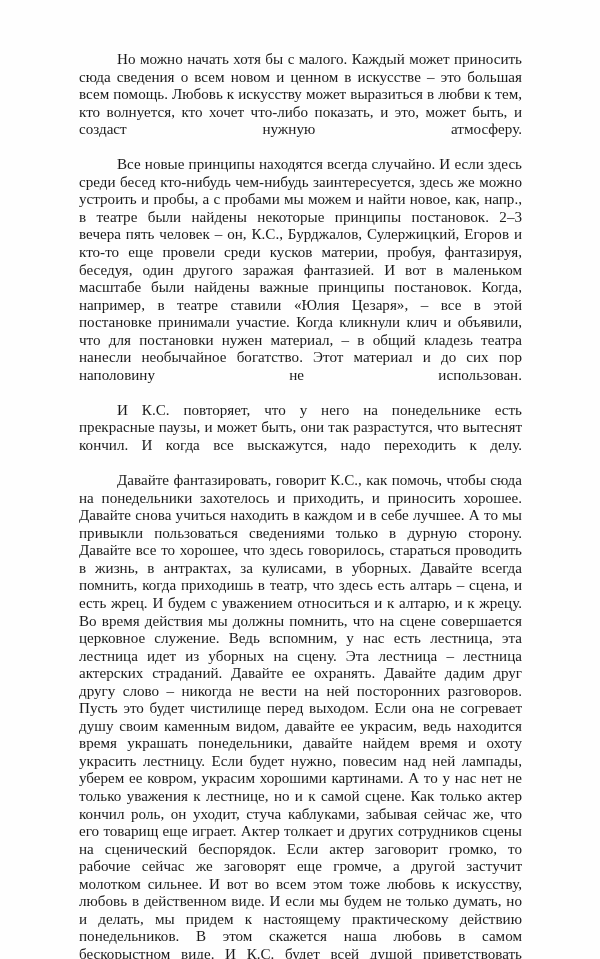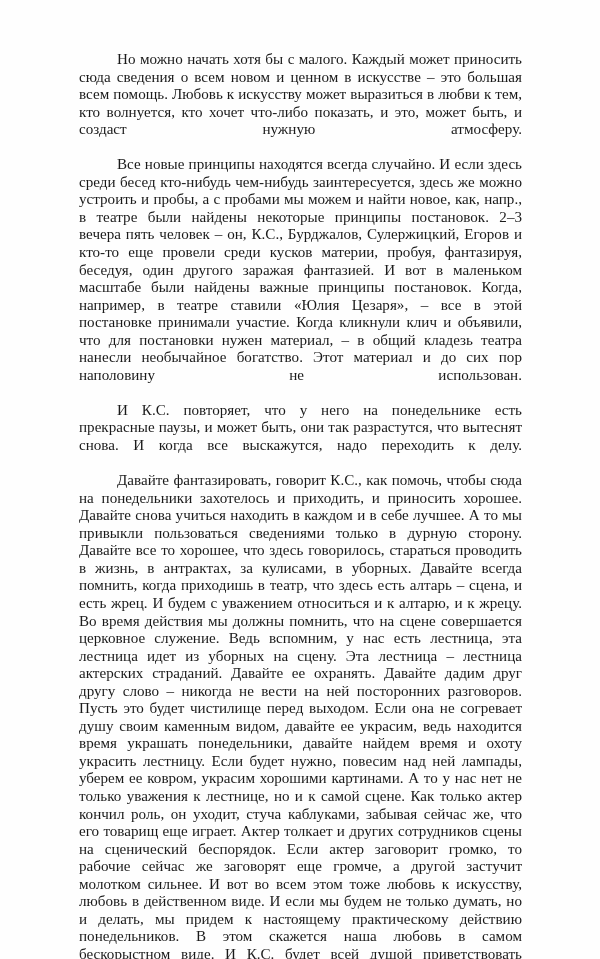--- a/index.html
+++ b/index.html
@@ -56,16 +56,16 @@
     width: 100%;
   }
 </style>
 </head>
 <body>
 
 <div class="page">
   <div class="text-column">
     <p class="para">Но можно начать хотя бы с малого. Каждый может приносить сюда сведения о всем новом и ценном в искусстве – это большая всем помощь. Любовь к искусству может выразиться в любви к тем, кто волнуется, кто хочет что-либо показать, и это, может быть, и создаст нужную атмосферу.</p>
     <p class="para">Все новые принципы находятся всегда случайно. И если здесь среди бесед кто-нибудь чем-нибудь заинтересуется, здесь же можно устроить и пробы, а с пробами мы можем и найти новое, как, напр., в театре были найдены некоторые принципы постановок. 2–3 вечера пять человек – он, К.С., Бурджалов, Сулержицкий, Егоров и кто-то еще провели среди кусков материи, пробуя, фантазируя, беседуя, один другого заражая фантазией. И вот в маленьком масштабе были найдены важные принципы постановок. Когда, например, в театре ставили «Юлия Цезаря», – все в этой постановке принимали участие. Когда кликнули клич и объявили, что для постановки нужен материал, – в общий кладезь театра нанесли необычайное богатство. Этот материал и до сих пор наполовину не использован.</p>
-    <p class="para">И К.С. повторяет, что у него на понедельнике есть прекрасные паузы, и может быть, они так разрастутся, что вытеснят снова. И когда все выскажутся, надо переходить к делу.</p>
+    <p class="para">И К.С. повторяет, что у него на понедельнике есть прекрасные паузы, и может быть, они так разрастутся, что вытеснят кончил. И когда все выскажутся, надо переходить к делу.</p>
     <p class="para">Давайте фантазировать, говорит К.С., как помочь, чтобы сюда на понедельники захотелось и приходить, и приносить хорошее. Давайте снова учиться находить в каждом и в себе лучшее. А то мы привыкли пользоваться сведениями только в дурную сторону. Давайте все то хорошее, что здесь говорилось, стараться проводить в жизнь, в антрактах, за кулисами, в уборных. Давайте всегда помнить, когда приходишь в театр, что здесь есть алтарь – сцена, и есть жрец. И будем с уважением относиться и к алтарю, и к жрецу. Во время действия мы должны помнить, что на сцене совершается церковное служение. Ведь вспомним, у нас есть лестница, эта лестница идет из уборных на сцену. Эта лестница – лестница актерских страданий. Давайте ее охранять. Давайте дадим друг другу слово – никогда не вести на ней посторонних разговоров. Пусть это будет чистилище перед выходом. Если она не согревает душу своим каменным видом, давайте ее украсим, ведь находится время украшать понедельники, давайте найдем время и охоту украсить лестницу. Если будет нужно, повесим над ней лампады, уберем ее ковром, украсим хорошими картинами. А то у нас нет не только уважения к лестнице, но и к самой сцене. Как только актер кончил роль, он уходит, стуча каблуками, забывая сейчас же, что его товарищ еще играет. Актер толкает и других сотрудников сцены на сценический беспорядок. Если актер заговорит громко, то рабочие сейчас же заговорят еще громче, а другой застучит молотком сильнее. И вот во всем этом тоже любовь к искусству, любовь в действенном виде. И если мы будем не только думать, но и делать, мы придем к настоящему практическому действию понедельников. В этом скажется наша любовь в самом бескорыстном виде. И К.С. будет всей душой приветствовать понедельники и сейчас выражает пожелание, чтобы все понедельники были связаны общим сквозным действием – любовью к искусству в самом широком, красивом, действенном виде.</p>
   </div>
 </div>
 
 </body></html>

